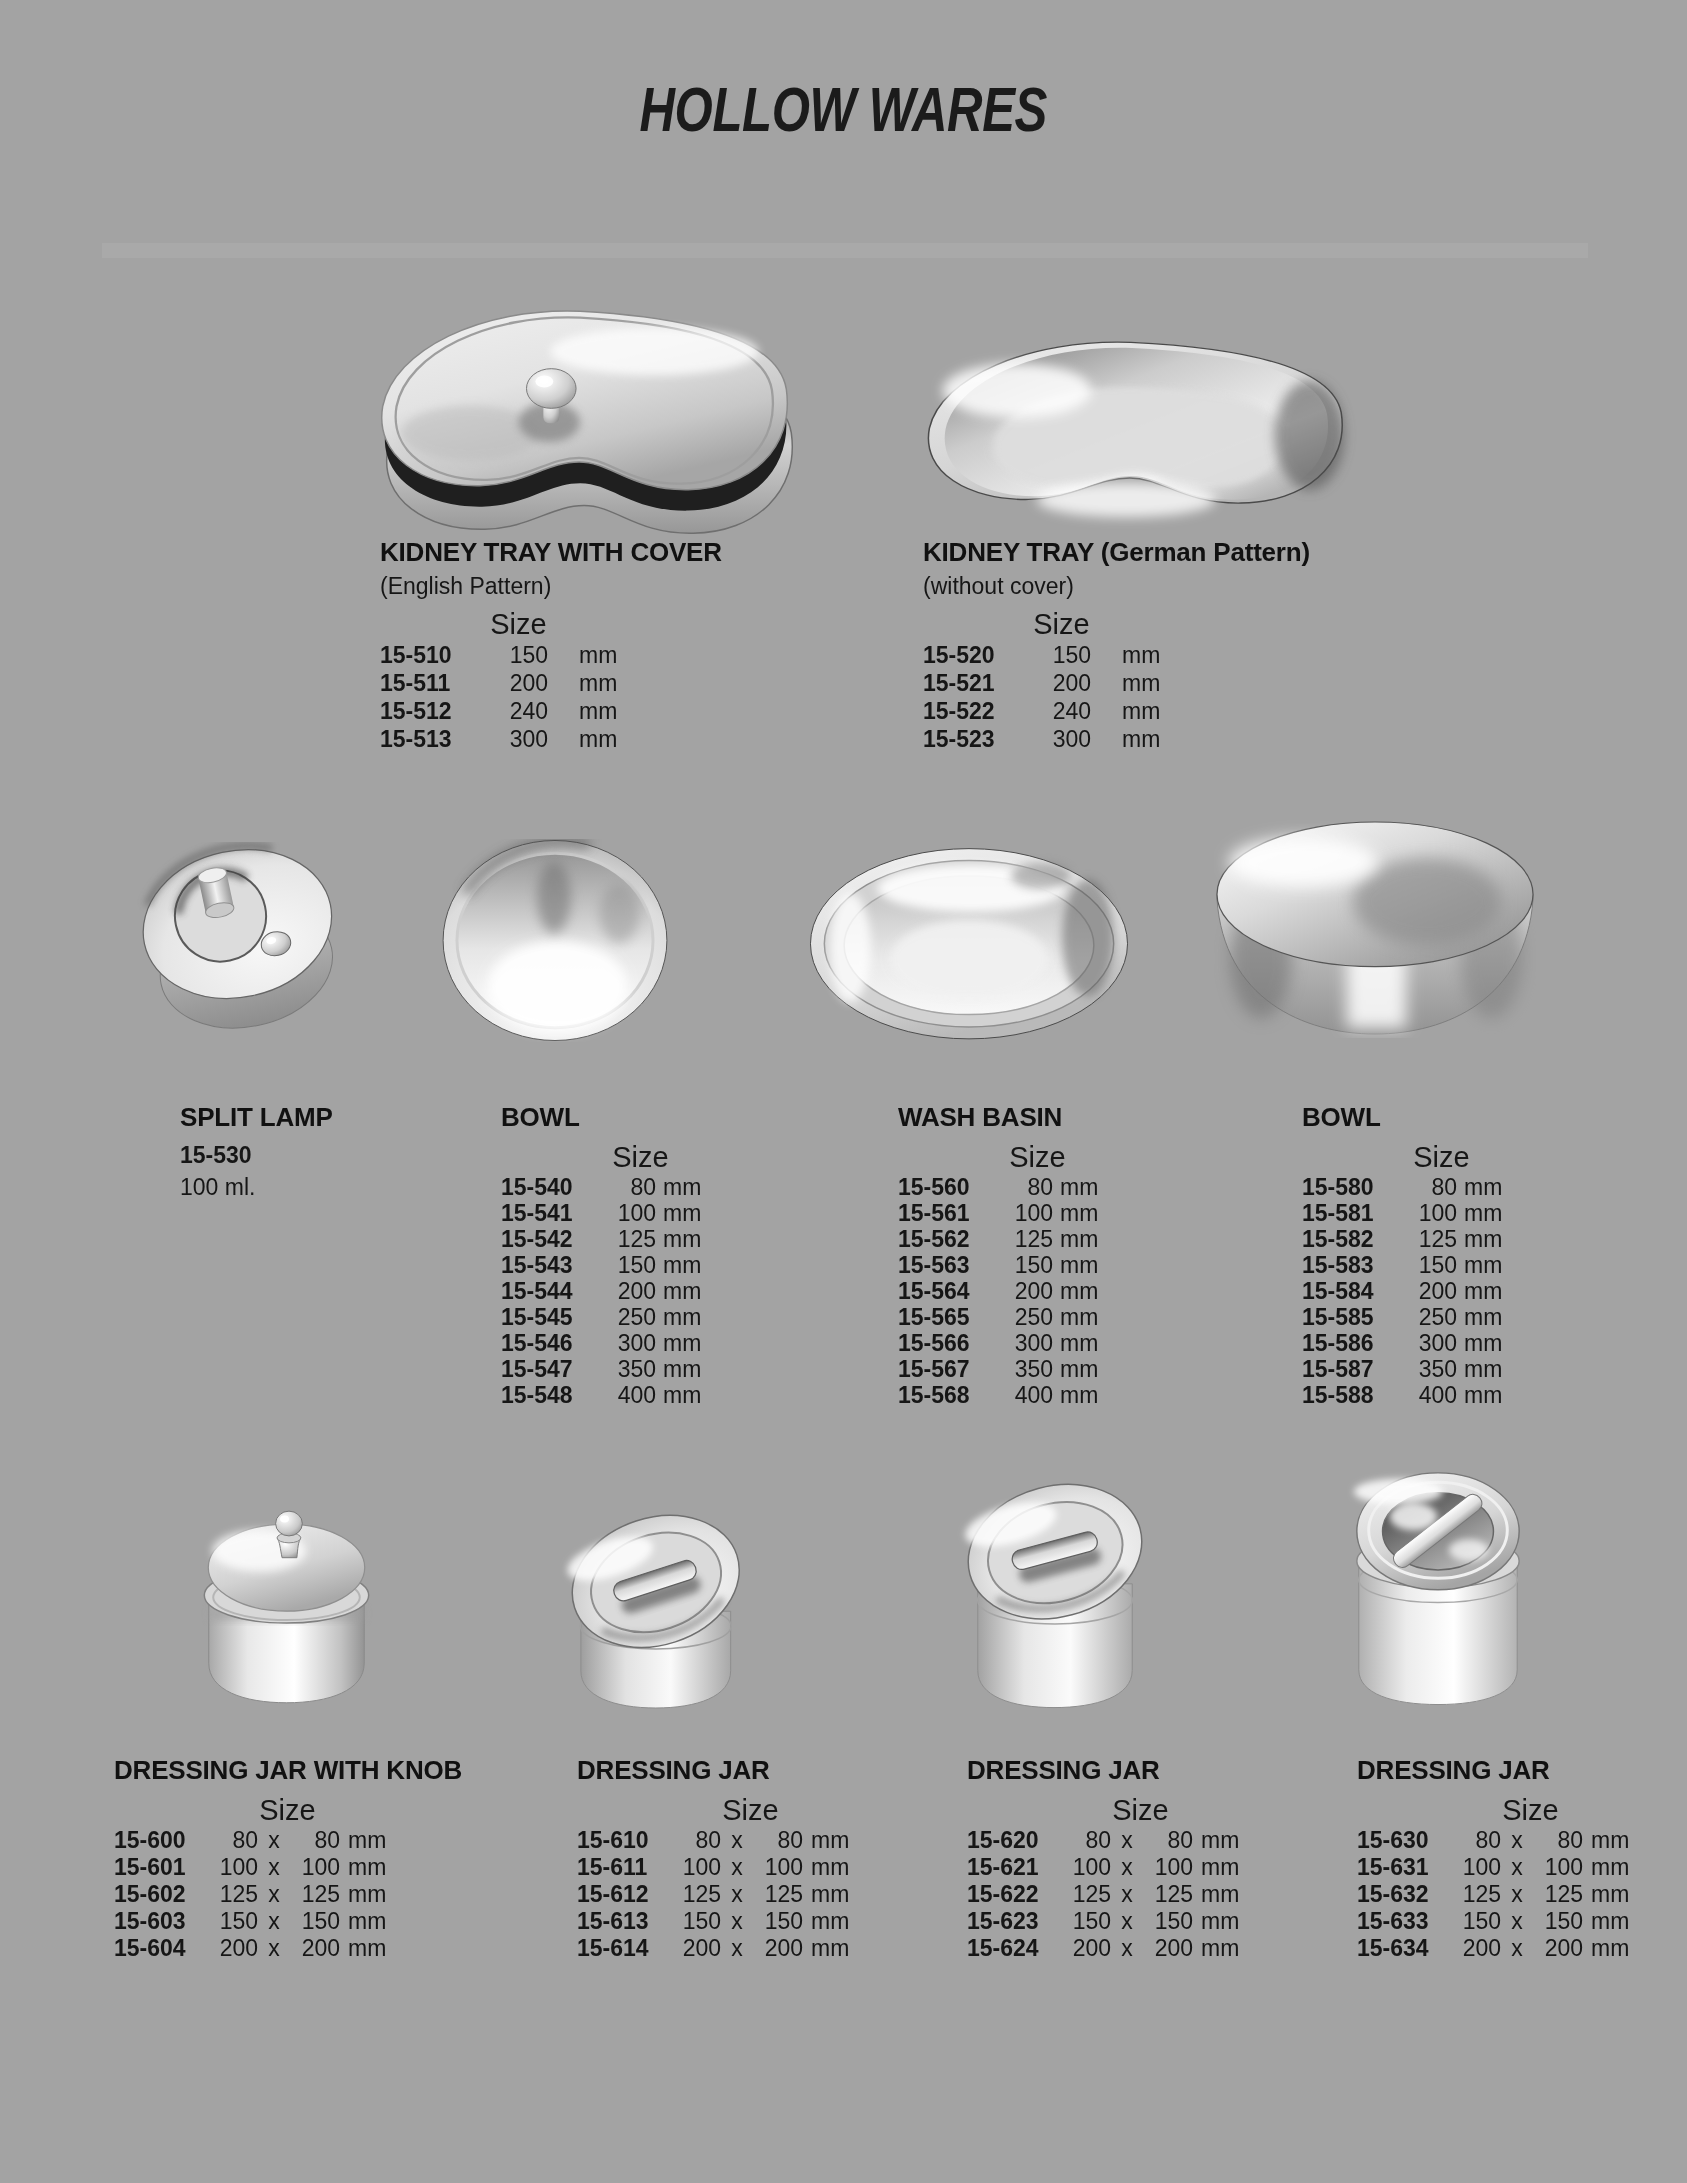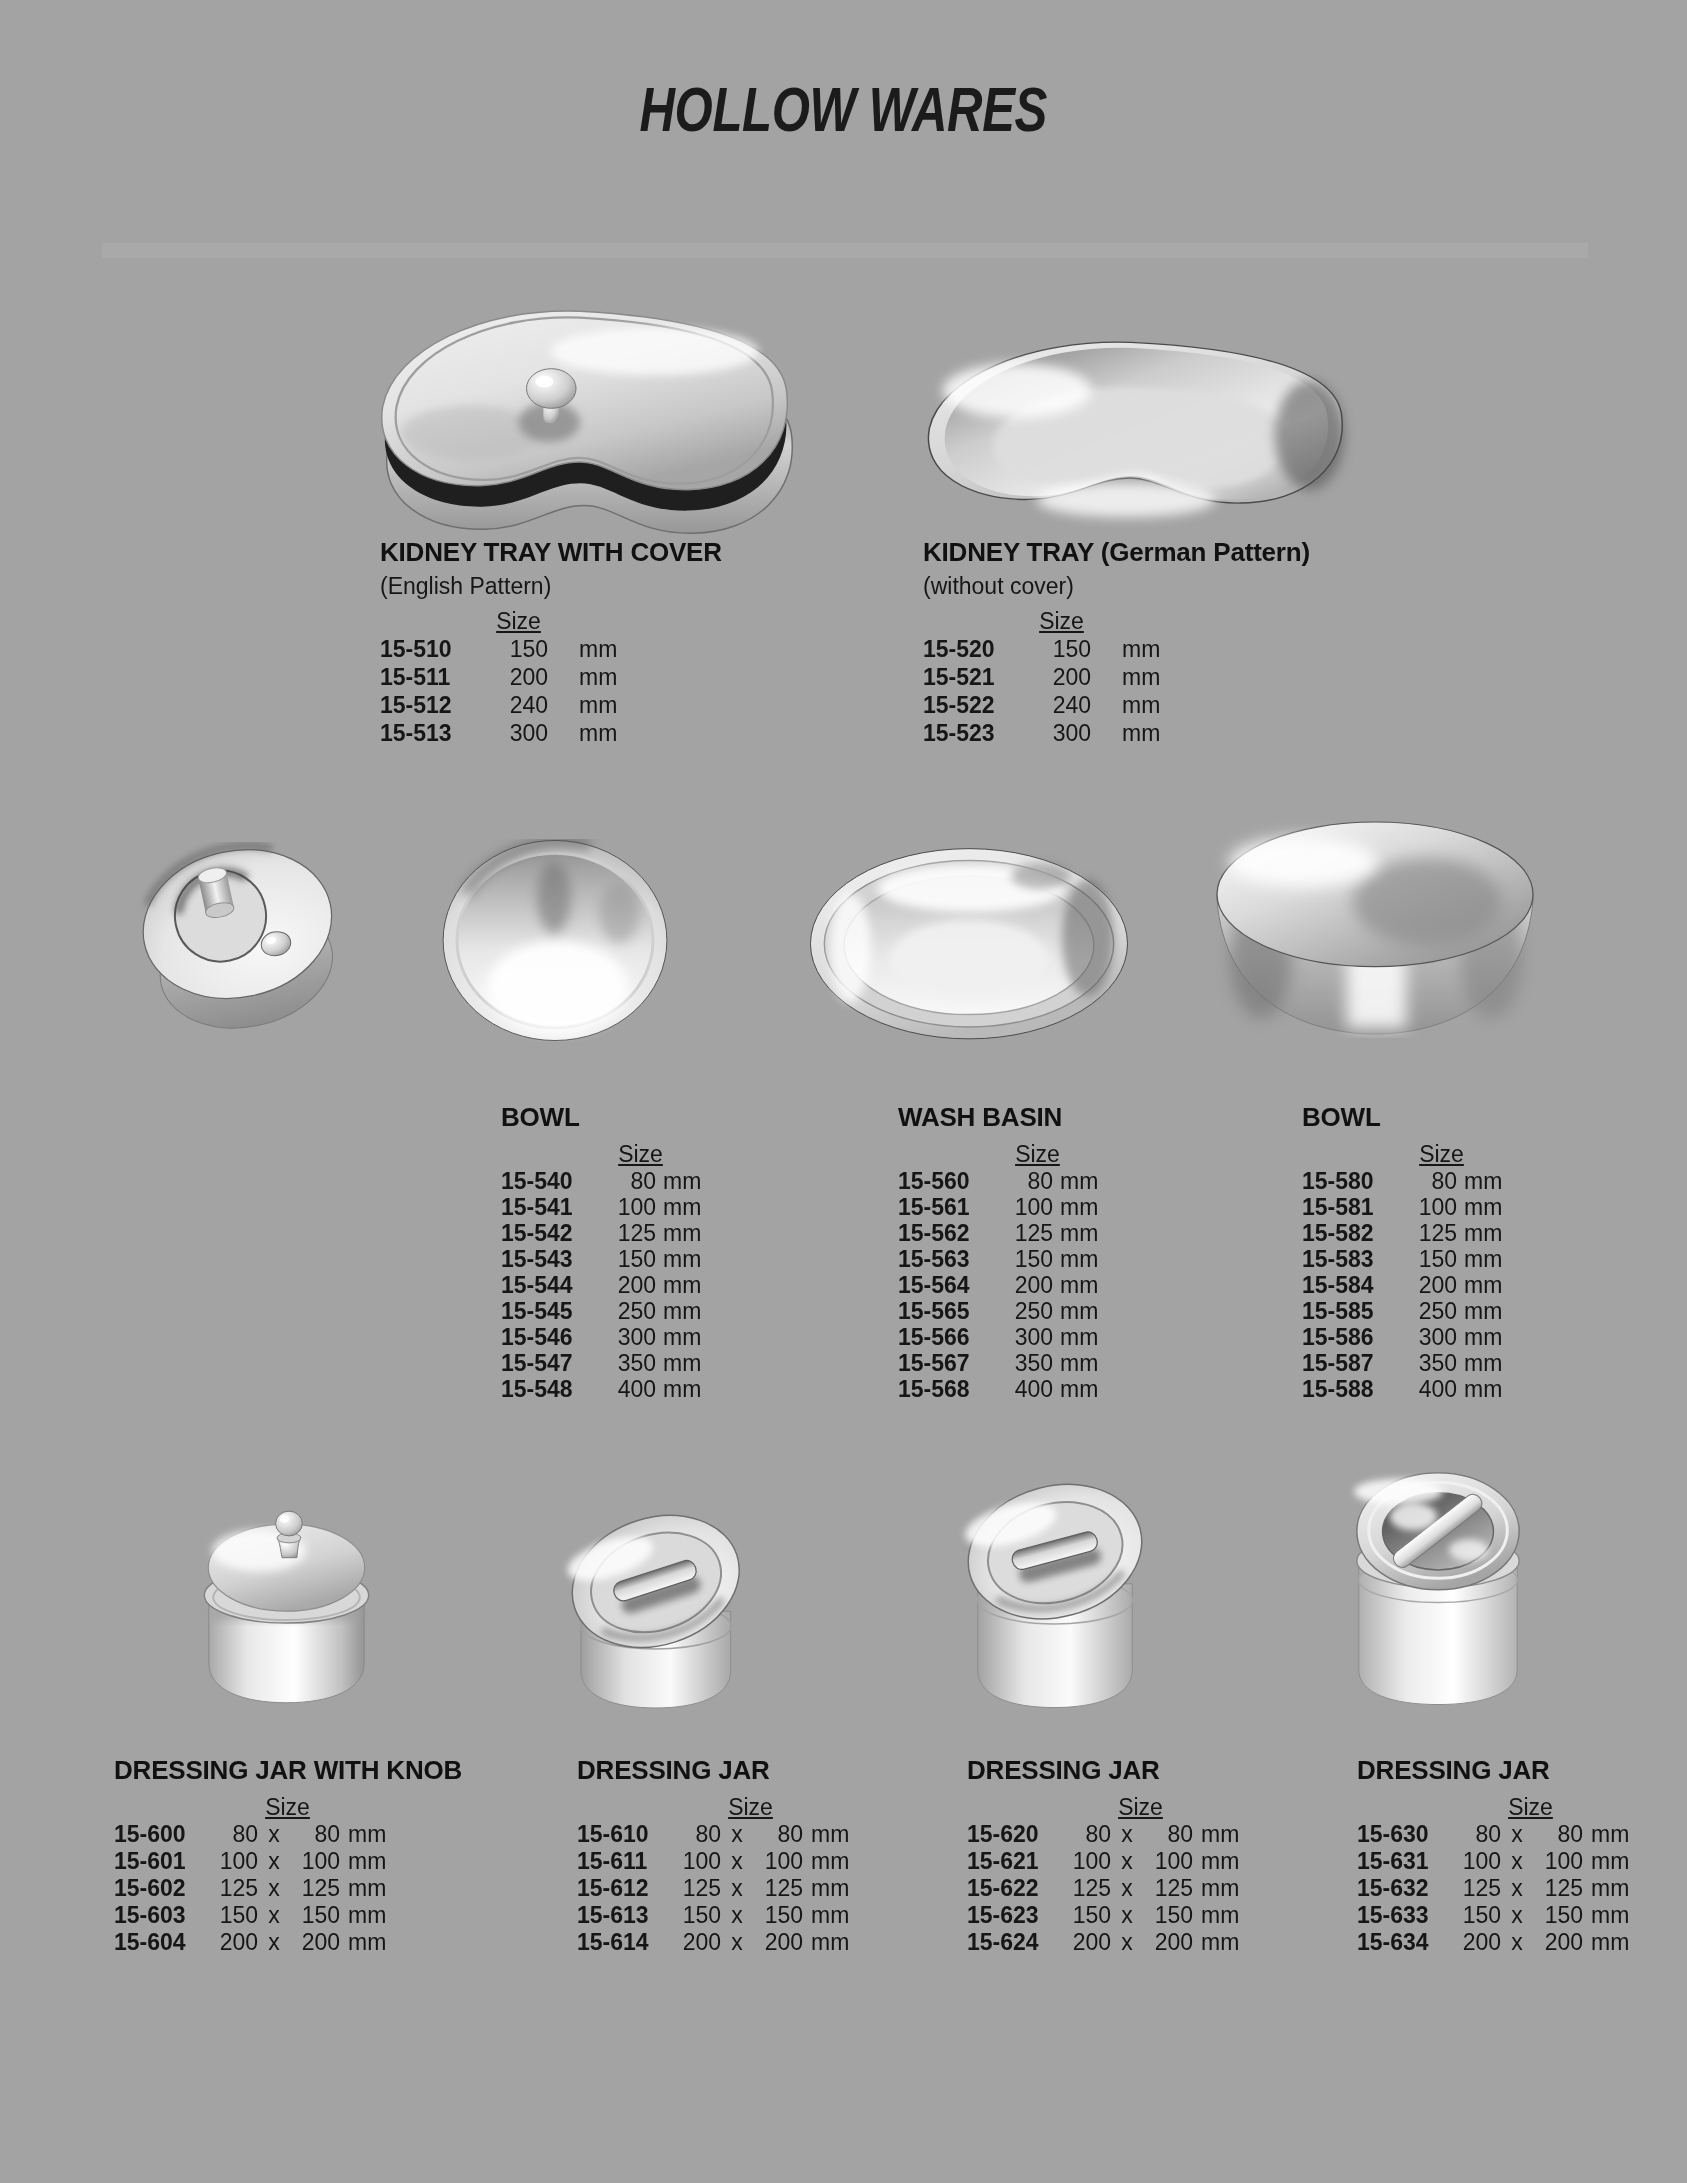--- a/index.html
+++ b/index.html
@@ -24,21 +24,21 @@
   #img-bowl-2{left:1214px;top:820px;width:322px;height:218px;}
   #img-jar-knob{left:185px;top:1492px;width:203px;height:221px;}
   #img-jar-b{left:560px;top:1507px;width:191px;height:206px;}
   #img-jar-c{left:956px;top:1472px;width:198px;height:241px;}
   #img-jar-d{left:1339px;top:1457px;width:198px;height:255px;}
 
   
   .block{position:absolute;}
   .block h3{margin:0;font-size:26px;font-weight:bold;letter-spacing:-0.2px;white-space:nowrap;color:#111;}
   .block .sub{font-size:23px;margin-top:5px;white-space:nowrap;}
-  .size-h{font-size:23px;margin-top:8px;text-align:center;text-decoration:underline;}
+  .size-h{font-size:29px;margin-top:8px;text-align:center;}
   .srow,.jrow{display:flex;align-items:baseline;font-size:23px;}
   .rows-sm .srow{height:28px;line-height:28px;gap:24px;}
   .rows-lg .srow{height:26px;line-height:26px;}
   .rows-j .jrow{height:27px;line-height:27px;}
   .code{font-weight:bold;}
   .num{text-align:right;}
 
   .t1 .code{width:94px;} .t1 .num{width:50px;} .t1 .unit{margin-left:7px;}
   .t1 .size-h{margin-left:84px;width:109px;}
   .t2 .code{width:105px;} .t2 .num{width:50px;} .t2 .unit{margin-left:7px;}
@@ -447,20 +447,25 @@
         <span class="unit">mm</span>
       </div>
         <div class="srow">
         <span class="code">15-523</span>
         <span class="num">300</span>
         <span class="unit">mm</span>
       </div>
       </div>
   </div>
 
+  <div class="block" id="blk-split-lamp">
+    <h3>SPLIT LAMP</h3>
+    <div class="sl-code">15-530</div>
+    <div class="sl-cap">100 ml.</div>
+  </div>
 
   <div class="block t2" id="blk-bowl-1">
     <h3>BOWL</h3>
     <div class="size-h">Size</div>
     <div class="rows-lg">
         <div class="srow">
         <span class="code">15-540</span>
         <span class="num">80</span>
         <span class="unit">mm</span>
       </div>

